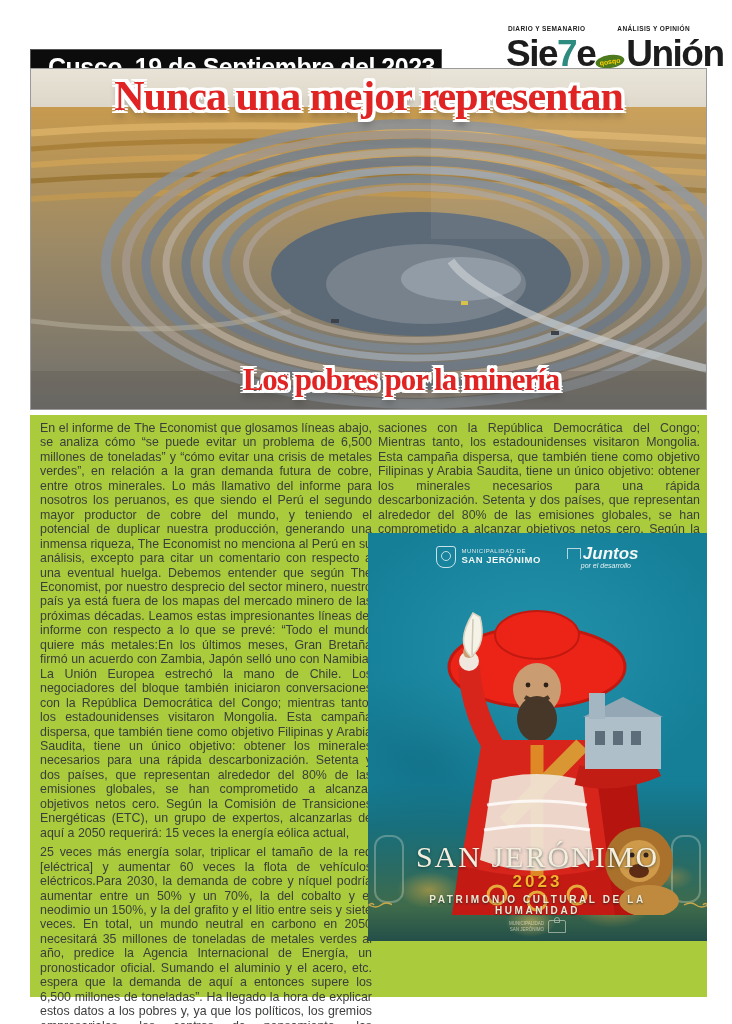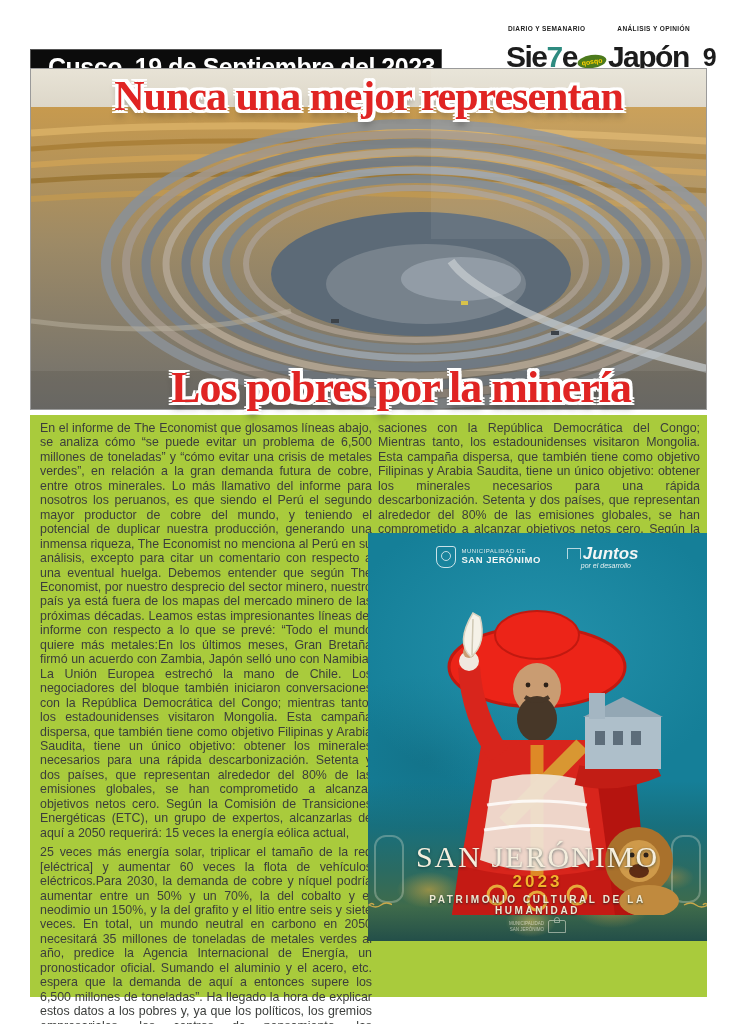--- a/index.html
+++ b/index.html
@@ -7,38 +7,38 @@
         font-family:"Liberation Sans", sans-serif;}
 
   
   .date-bar{position:absolute;left:30px;top:29px;width:412px;height:37px;background:#0c0c0c;
             color:#fff;display:flex;align-items:center;padding-left:17px;box-sizing:border-box;
             font-size:25px;font-weight:bold;letter-spacing:-0.5px;border:1px solid #555;margin-top:20px;}
   .masthead{position:absolute;right:26px;top:25px;width:200px;height:42px;}
   .masthead-taglines{display:flex;justify-content:space-between;font-size:6.5px;font-weight:bold;
             color:#222;letter-spacing:.4px;padding:0 16px 0 2px;}
   .masthead-brand{display:flex;align-items:flex-end;line-height:1;}
-  .brand-txt{font-size:30px;font-weight:bold;color:#1c1c1c;letter-spacing:-1.5px;}
+  .brand-txt{font-size:37px;font-weight:bold;color:#1c1c1c;letter-spacing:-1.5px;}
   .brand-seven{color:#2e8b80;}
   .brand-badge{display:inline-block;background:#4c7a1c;color:#ffd200;font-size:7px;font-weight:bold;
             border-radius:50%;padding:3px 4px;transform:rotate(-8deg) translateY(-4px);margin:0 1px;}
   .masthead-divider{width:1px;height:40px;background:#444;margin:0 6px 0 8px;align-self:flex-end;}
   .page-number{font-size:25px;font-weight:bold;color:#1c1c1c;padding-bottom:2px;}
 
   
   .photo{position:absolute;left:30px;top:68px;width:677px;height:342px;border:1px solid #9a9a9a;
          box-sizing:border-box;overflow:hidden;background:#b49a6a;}
   .photo svg{display:block;}
   .headline-main{position:absolute;left:30px;top:72px;width:677px;text-align:center;z-index:5;
          font-family:"Liberation Serif", serif;font-weight:bold;font-size:42px;letter-spacing:-1px;
          color:#e02423;
          text-shadow:-3px -3px 0 #fff,3px -3px 0 #fff,-3px 3px 0 #fff,3px 3px 0 #fff,
                      -3px 0 0 #fff,3px 0 0 #fff,0 -3px 0 #fff,0 3px 0 #fff,0 6px 7px rgba(40,40,40,.45);}
   .headline-secondary{position:absolute;left:95px;top:362px;width:612px;text-align:center;z-index:5;
-         font-family:"Liberation Serif", serif;font-weight:bold;font-size:44px;letter-spacing:-1px;
+         font-family:"Liberation Serif", serif;font-weight:bold;font-size:31px;letter-spacing:-1px;
          color:#e02423;
          text-shadow:-3px -3px 0 #fff,3px -3px 0 #fff,-3px 3px 0 #fff,3px 3px 0 #fff,
                      -3px 0 0 #fff,3px 0 0 #fff,0 -3px 0 #fff,0 3px 0 #fff,0 6px 7px rgba(40,40,40,.45);}
 
   
   .article{position:absolute;left:30px;top:415px;width:677px;height:582px;background:#a9cb3c;}
   .col{position:absolute;top:6px;font-size:12.4px;line-height:14.45px;color:#3c3e3c;
        text-align:justify;}
   .col-left{left:10px;width:332px;}
   .col-right{left:348px;width:322px;}
@@ -106,21 +106,21 @@
   <div class="masthead">
     <div class="masthead-taglines">
       <span>DIARIO Y SEMANARIO</span>
       <span>ANÁLISIS Y OPINIÓN</span>
     </div>
     <div class="masthead-brand">
       <span class="brand-txt">Sie</span>
       <span class="brand-txt brand-seven">7</span>
       <span class="brand-txt">e</span>
       <span class="brand-badge">qosqo</span>
-      <span class="brand-txt">Japón</span>
+      <span class="brand-txt">Unión</span>
       <span class="masthead-divider"></span>
       <span class="page-number">9</span>
     </div>
   </div>
 
   <div class="photo">
     <svg width="677" height="342" viewBox="0 0 677 342">
       <defs>
         <linearGradient id="sky" x1="0" y1="0" x2="0" y2="1">
           <stop offset="0" stop-color="#e8e3d6"></stop>

